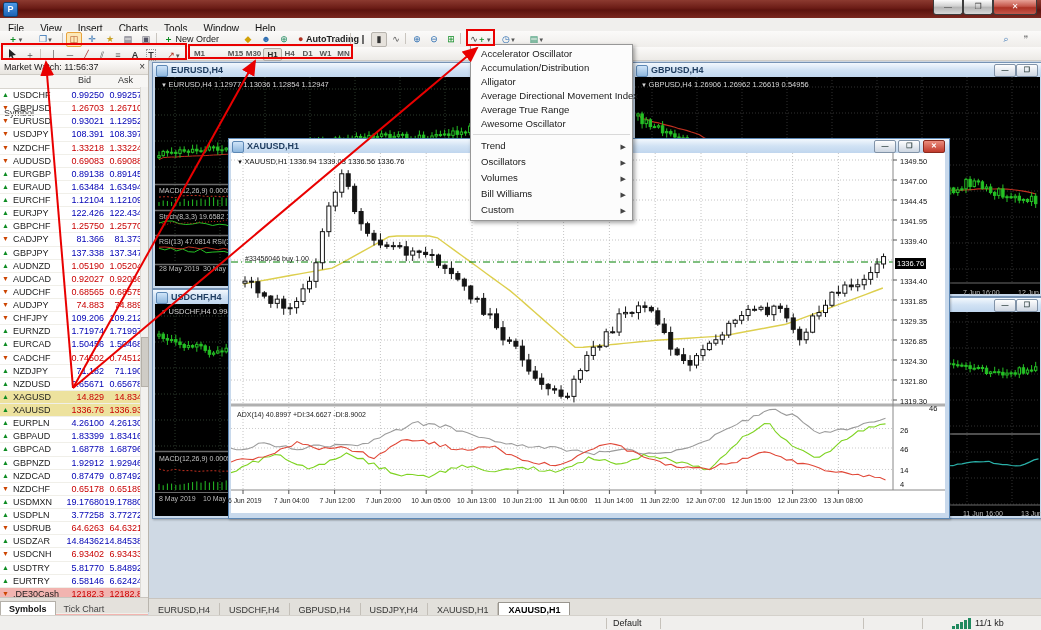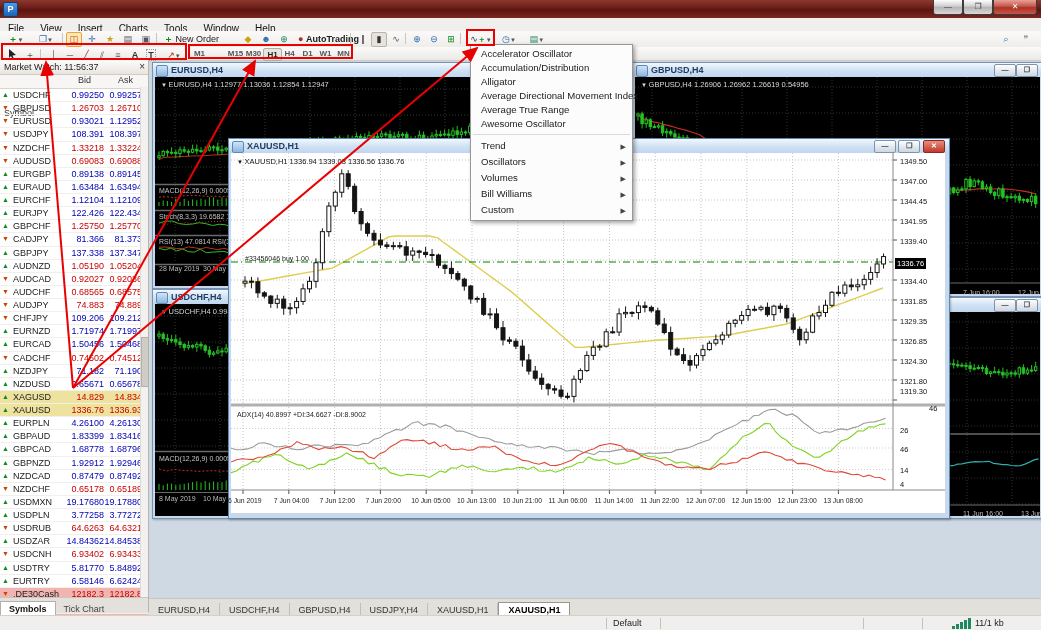--- a/index.html
+++ b/index.html
@@ -1944,21 +1944,21 @@
       <span class="xa-scale" style="left: 671px; top: 38px;">1347.00</span>
       <span class="xa-scale" style="left: 671px; top: 58px;">1344.45</span>
       <span class="xa-scale" style="left: 671px; top: 78px;">1341.95</span>
       <span class="xa-scale" style="left: 671px; top: 98px;">1339.40</span>
       <span class="xa-scale" style="left: 671px; top: 138px;">1334.40</span>
       <span class="xa-scale" style="left: 671px; top: 158px;">1331.85</span>
       <span class="xa-scale" style="left: 671px; top: 178px;">1329.35</span>
       <span class="xa-scale" style="left: 671px; top: 198px;">1326.85</span>
       <span class="xa-scale" style="left: 671px; top: 218px;">1324.30</span>
       <span class="xa-scale" style="left: 671px; top: 238px;">1321.80</span>
-      <span class="xa-scale" style="left: 671px; top: 248px;">1319.30</span>
+      <span class="xa-scale" style="left: 671px; top: 258px;">1319.30</span>
       <span class="xa-scale" style="left: 700px; top: 265px;">46</span>
       <span class="xa-scale" style="left: 671px; top: 287px;">26</span>
       <span class="xa-scale" style="left: 671px; top: 306px;">46</span>
       <span class="xa-scale" style="left: 671px; top: 327px;">14</span>
       <span class="xa-scale" style="left: 671px; top: 341px;">4</span>
     </div>
   <div id="xa-times">
       <span class="xa-tlabel" style="left: -1px; top: 358px;">6 Jun 2019</span>
       <span class="xa-tlabel" style="left: 44.8px; top: 358px;">7 Jun 04:00</span>
       <span class="xa-tlabel" style="left: 90.6px; top: 358px;">7 Jun 12:00</span>

